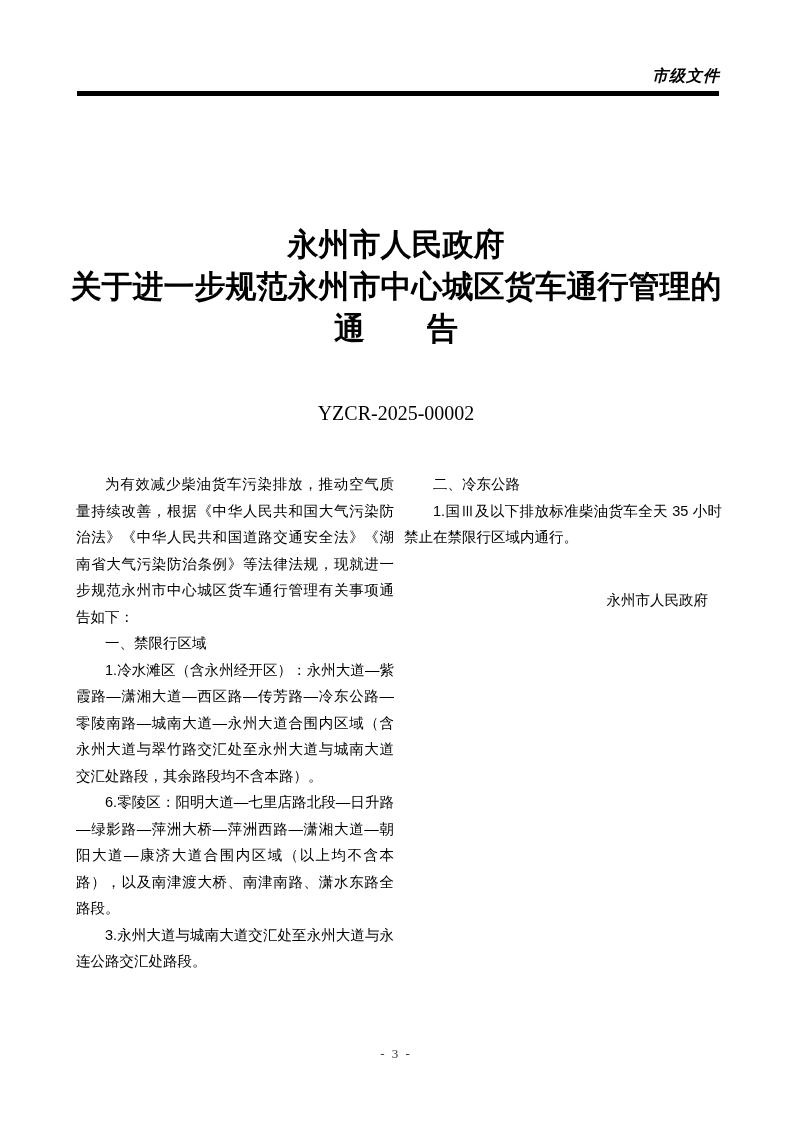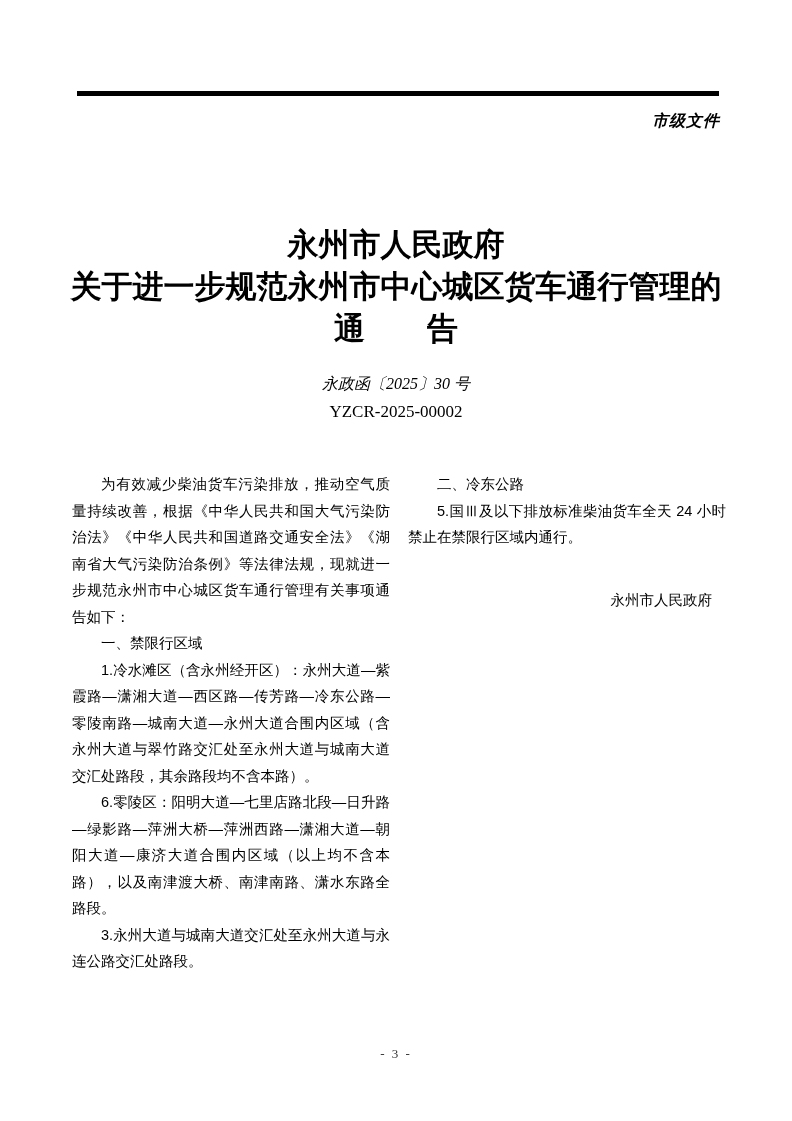--- a/index.html
+++ b/index.html
@@ -16,21 +16,20 @@
     background: #ffffff;
   }
   .header-label {
     position: absolute;
     top: 66px; right: 72px;
     font-family: "Liberation Serif", serif;
     font-weight: bold;
     font-style: italic;
     font-size: 16px;
     letter-spacing: 1px;
-    margin-top: 45px;
   }
   .header-rule {
     position: absolute;
     left: 77px; top: 91px;
     width: 642px; height: 5px;
     background: #000000;
   }
   .title-block {
     position: absolute;
     top: 224px; left: 40px; right: 40px;
@@ -47,28 +46,29 @@
     text-align: center;
     font-family: "Liberation Serif", serif;
     font-style: italic;
     font-size: 16px;
   }
   .doc-code {
     position: absolute;
     top: 402px; left: 0; right: 0;
     text-align: center;
     font-family: "Liberation Serif", serif;
-    font-size: 17px;
+    font-size: 20px;
   }
   .columns {
     position: absolute;
     top: 471px; left: 72px;
     width: 654px;
     display: flex;
-    gap: 18px;
+    gap: 10px;
+    justify-content: center;
   }
   .column {
     width: 318px;
     flex: 0 0 318px;
     font-size: 14.5px;
     line-height: 26.5px;
     text-align: justify;
     text-justify: inter-ideograph;
   }
   .column p {
@@ -103,37 +103,36 @@
   <div class="header-label">市级文件</div>
 
   <div class="header-rule"></div>
 
   <div class="title-block">
     <div>永州市人民政府</div>
     <div>关于进一步规范永州市中心城区货车通行管理的</div>
     <div>通　　告</div>
   </div>
 
-  <div class="doc-number">永政函〔2025〕30 号</div>
 
   <div class="doc-code">YZCR-2025-00002</div>
 
   <div class="columns">
 
     <div class="column">
       <p>为有效减少柴油货车污染排放，推动空气质量持续改善，根据《中华人民共和国大气污染防治法》《中华人民共和国道路交通安全法》《湖南省大气污染防治条例》等法律法规，现就进一步规范永州市中心城区货车通行管理有关事项通告如下：</p>
       <p class="section-heading">一、禁限行区域</p>
       <p>1.冷水滩区（含永州经开区）：永州大道—紫霞路—潇湘大道—西区路—传芳路—冷东公路—零陵南路—城南大道—永州大道合围内区域（含永州大道与翠竹路交汇处至永州大道与城南大道交汇处路段，其余路段均不含本路）。</p>
       <p>6.零陵区：阳明大道—七里店路北段—日升路—绿影路—萍洲大桥—萍洲西路—潇湘大道—朝阳大道—康济大道合围内区域（以上均不含本路），以及南津渡大桥、南津南路、潇水东路全路段。</p>
       <p>3.永州大道与城南大道交汇处至永州大道与永连公路交汇处路段。</p>
     </div>
 
     <div class="column">
       <p class="section-heading">二、冷东公路</p>
-      <p>5.国Ⅲ及以下排放标准柴油货车全天 24 小时禁止在禁限行区域内通行。</p>
+      <p>1.国Ⅲ及以下排放标准柴油货车全天 35 小时禁止在禁限行区域内通行。</p>
 
       <div class="signature">
         <div>永州市人民政府</div>
       </div>
     </div>
 
   </div>
 
   <div class="footer-pagenum">- 3 -</div>
 

